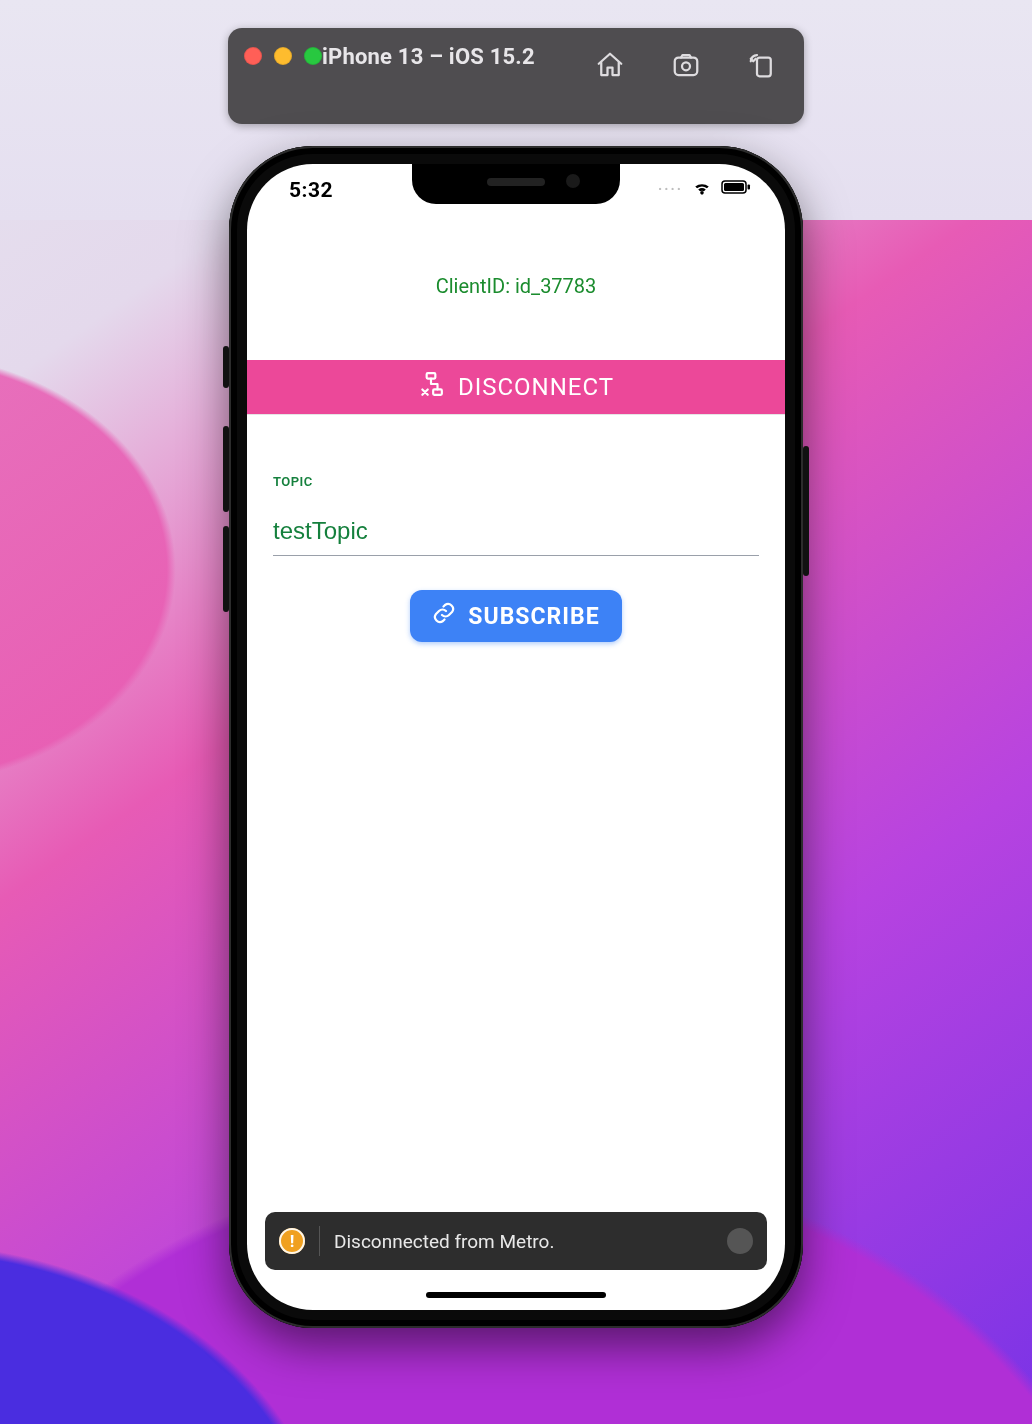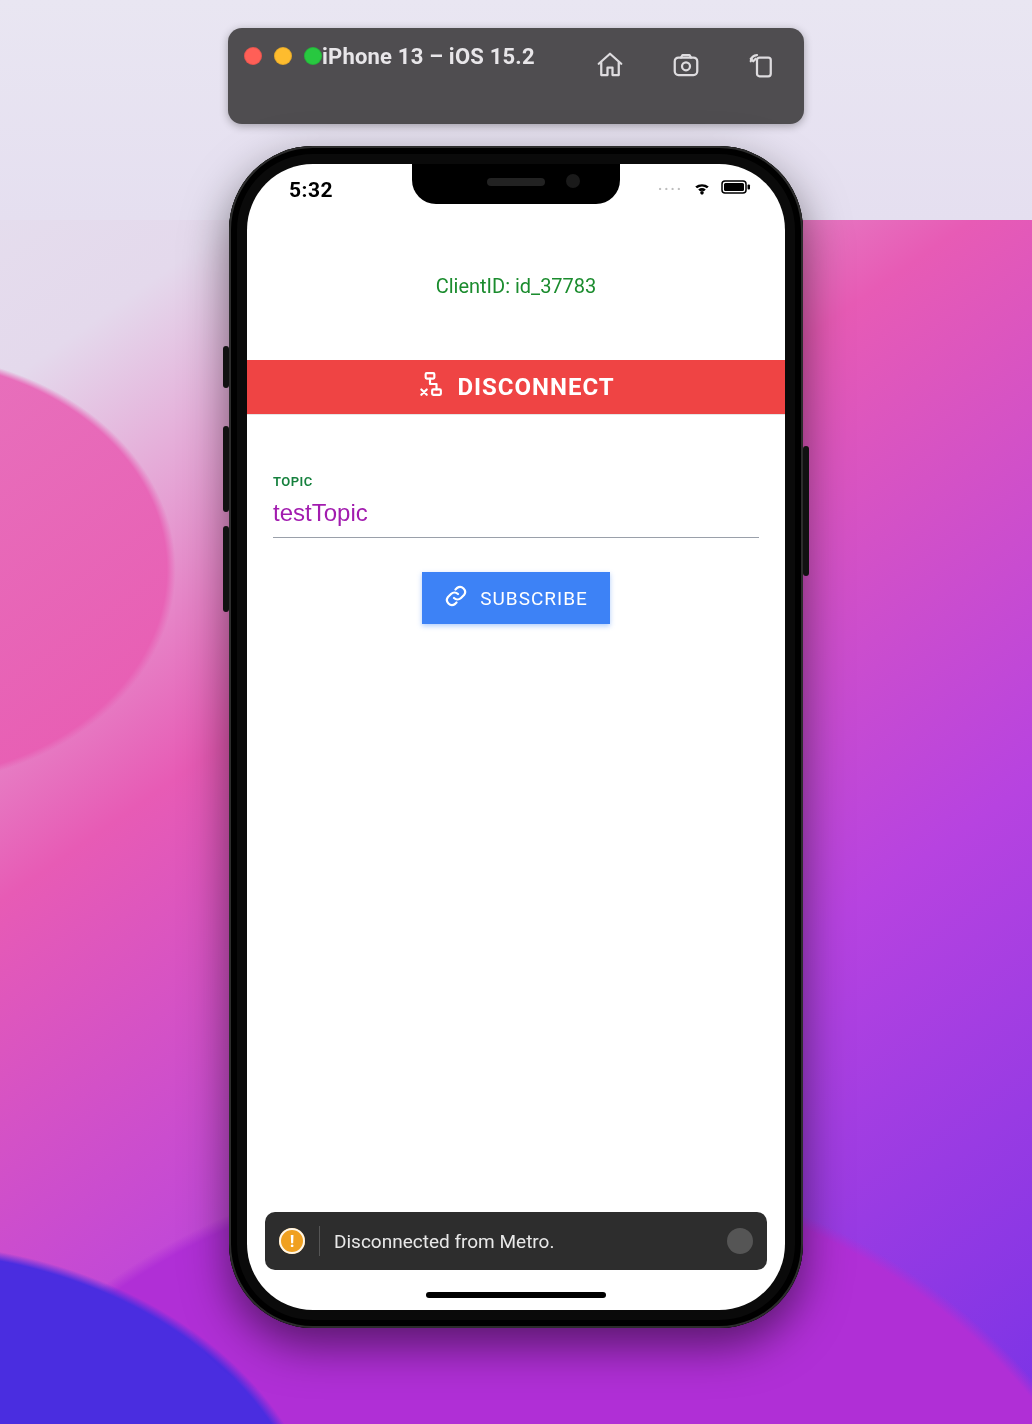--- a/index.html
+++ b/index.html
@@ -93,46 +93,46 @@
   .dots { letter-spacing: 2px; color:#bdbdbd; font-size:14px; }
   .wifi-icon, .battery-icon { display:inline-block; }
 
   .app { position:absolute; top:58px; left:0; right:0; bottom:0; }
 
   .client-id { text-align:center; color:#1b8c2e; font-size:20px; margin-top:52px; }
 
   .disconnect-btn {
     margin-top: 62px;
     width: 100%; height: 54px;
-    background: #ef4444;
+    background: #ec4899;
     color: #fff;
     display:flex; align-items:center; justify-content:center; gap:14px;
-    font-size: 24px; font-weight:700; letter-spacing:1px;
+    font-size: 24px; font-weight:400; letter-spacing:1px;
     box-shadow: 0 1px 0 rgba(0,0,0,0.1);
     cursor:pointer;
   }
   .disconnect-btn svg { width:26px; height:26px; }
 
   .form-area { padding: 60px 26px 0 26px; }
   .field-label { color:#15803d; font-size:13px; font-weight:600; letter-spacing:0.5px; }
   .field-input {
     width:100%;
     border:none; border-bottom:1.5px solid #9aa0aa;
     padding: 6px 0 10px 0;
-    font-size:24px; color:#a21caf;
+    font-size:24px; color:#15803d;
     background:transparent; outline:none;
-    margin-top:4px;
+    margin-top:22px;
   }
   .subscribe-wrap { display:flex; justify-content:center; margin-top:34px; }
   .subscribe-btn {
     background:#3d82f6; color:#fff;
     height:52px; padding:0 22px;
-    border-radius:0;
+    border-radius:12px;
     display:flex; align-items:center; gap:12px;
-    font-size:19px; font-weight:400; letter-spacing:1px;
+    font-size:23px; font-weight:700; letter-spacing:1px;
     box-shadow: 0 2px 5px rgba(61,130,246,0.4);
     cursor:pointer;
   }
   .subscribe-btn svg { width:24px; height:24px; }
 
   .toast {
     position:absolute; left:18px; right:18px; bottom:40px;
     height:58px; background:#2d2d2d; border-radius:10px;
     display:flex; align-items:center; gap:14px; padding:0 14px 0 14px;
     color:#e8e8e8; font-size:19px;

